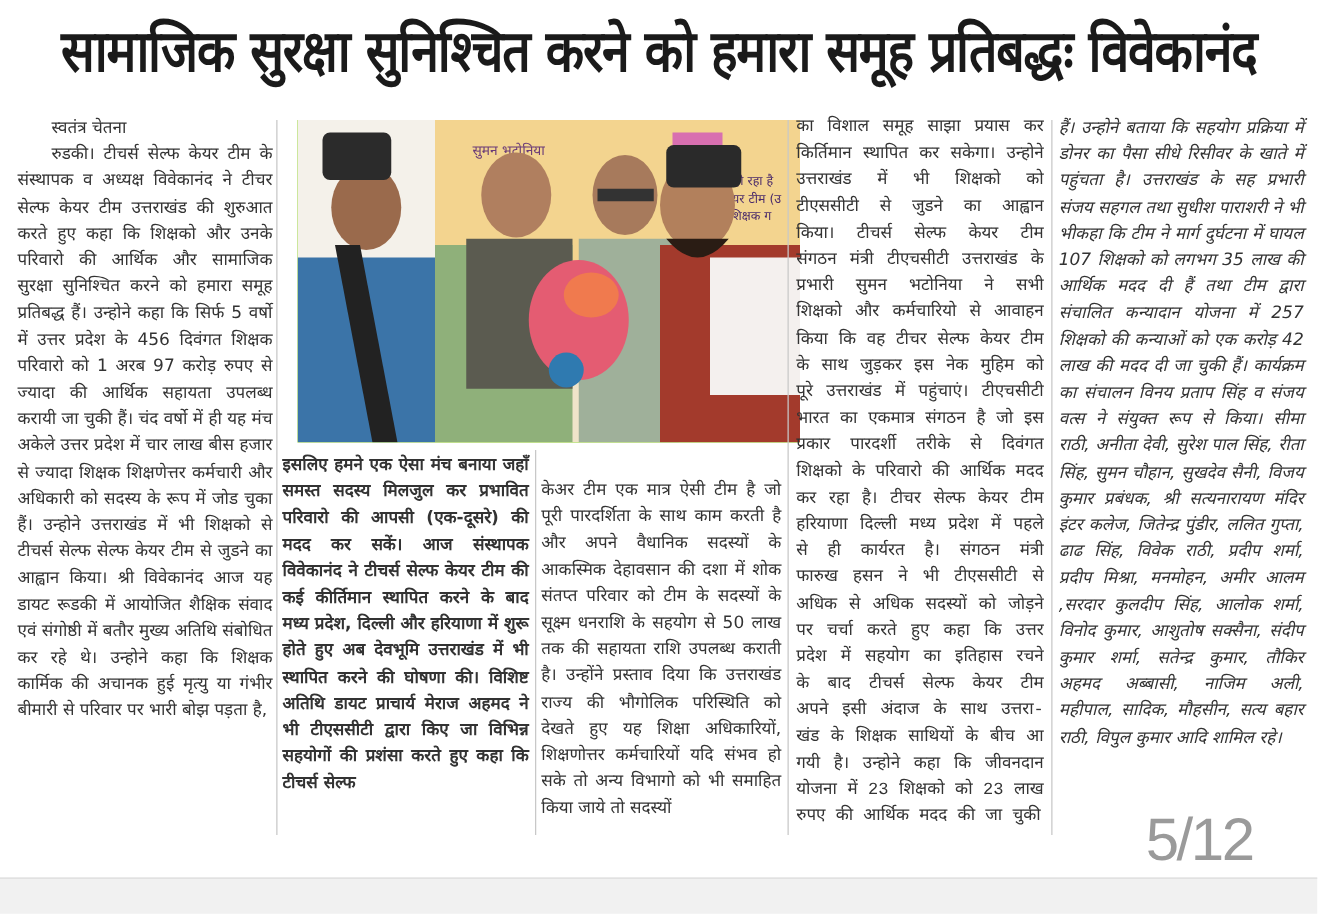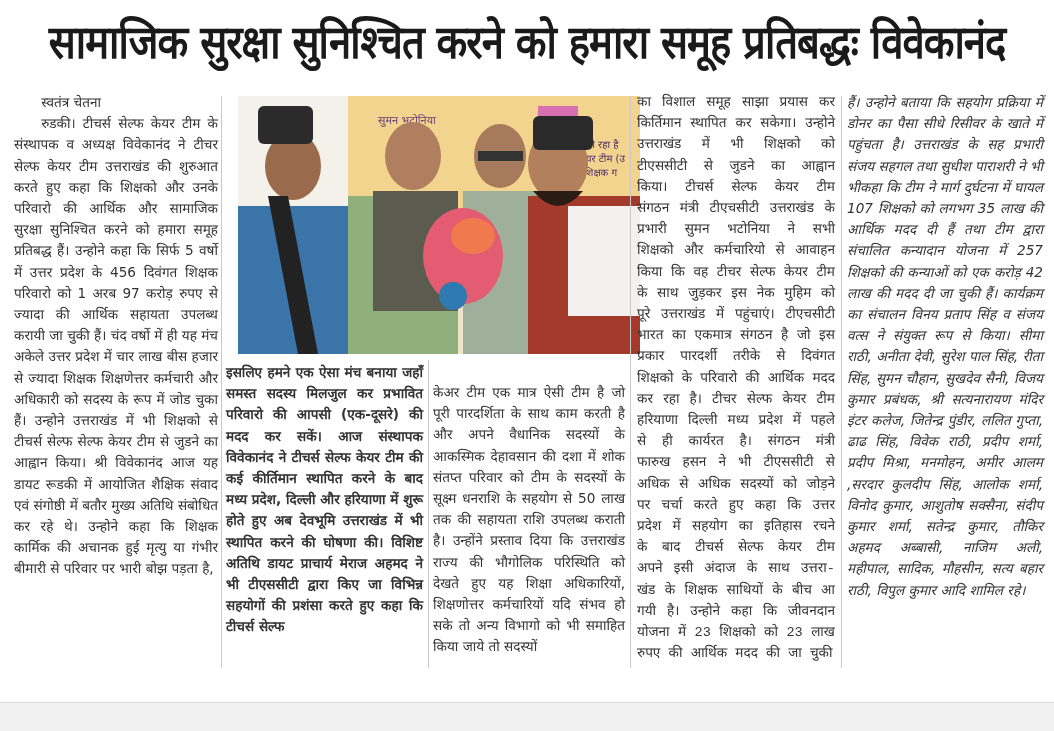--- a/index.html
+++ b/index.html
@@ -118,15 +118,16 @@
   </div>
 
   <div class="col" style="left:637px; top:92px; width:198px;font-family:Liberation Mono, monospace;">
     <p>का विशाल समूह साझा प्रयास कर किर्तिमान स्थापित कर सकेगा। उन्होने उत्तराखंड में भी शिक्षको को टीएससीटी से जुडने का आह्वान किया। टीचर्स सेल्फ केयर टीम संगठन मंत्री टीएचसीटी उत्तराखंड के प्रभारी सुमन भटोनिया ने सभी शिक्षको और कर्मचारियो से आवाहन किया कि वह टीचर सेल्फ केयर टीम के साथ जुड़कर इस नेक मुहिम को पूरे उत्तराखंड में पहुंचाएं। टीएचसीटी भारत का एकमात्र संगठन है जो इस प्रकार पारदर्शी तरीके से दिवंगत शिक्षको के परिवारो की आर्थिक मदद कर रहा है। टीचर सेल्फ केयर टीम हरियाणा दिल्ली मध्य प्रदेश में पहले से ही कार्यरत है। संगठन मंत्री फारुख हसन ने भी टीएससीटी से अधिक से अधिक सदस्यों को जोड़ने पर चर्चा करते हुए कहा कि उत्तर प्रदेश में सहयोग का इतिहास रचने के बाद टीचर्स सेल्फ केयर टीम अपने इसी अंदाज के साथ उत्तरा-खंड के शिक्षक साथियों के बीच आ गयी है। उन्होने कहा कि जीवनदान योजना में 23 शिक्षको को 23 लाख रुपए की आर्थिक मदद की जा चुकी</p>
   </div>
 
   <div class="col" style="left:847px; top:92px; width:196px;font-style:italic;">
     <p>हैं। उन्होने बताया कि सहयोग प्रक्रिया में डोनर का पैसा सीधे रिसीवर के खाते में पहुंचता है। उत्तराखंड के सह प्रभारी संजय सहगल तथा सुधीश पाराशरी ने भी भीकहा कि टीम ने मार्ग दुर्घटना में घायल 107 शिक्षको को लगभग 35 लाख की आर्थिक मदद दी हैं तथा टीम द्वारा संचालित कन्यादान योजना में 257 शिक्षको की कन्याओं को एक करोड़ 42 लाख की मदद दी जा चुकी हैं। कार्यक्रम का संचालन विनय प्रताप सिंह व संजय वत्स ने संयुक्त रूप से किया। सीमा राठी, अनीता देवी, सुरेश पाल सिंह, रीता सिंह, सुमन चौहान, सुखदेव सैनी, विजय कुमार प्रबंधक, श्री सत्यनारायण मंदिर इंटर कलेज, जितेन्द्र पुंडीर, ललित गुप्ता, ढाढ सिंह, विवेक राठी, प्रदीप शर्मा, प्रदीप मिश्रा, मनमोहन, अमीर आलम ,सरदार कुलदीप सिंह, आलोक शर्मा, विनोद कुमार, आशुतोष सक्सैना, संदीप कुमार शर्मा, सतेन्द्र कुमार, तौकिर अहमद अब्बासी, नाजिम अली, महीपाल, सादिक, मौहसीन, सत्य बहार राठी, विपुल कुमार आदि शामिल रहे।</p>
   </div>
 
+  <div class="page-indicator">5/12</div>
 </div>
 
 <div class="bottom-bar"></div>
 
 </body></html>

